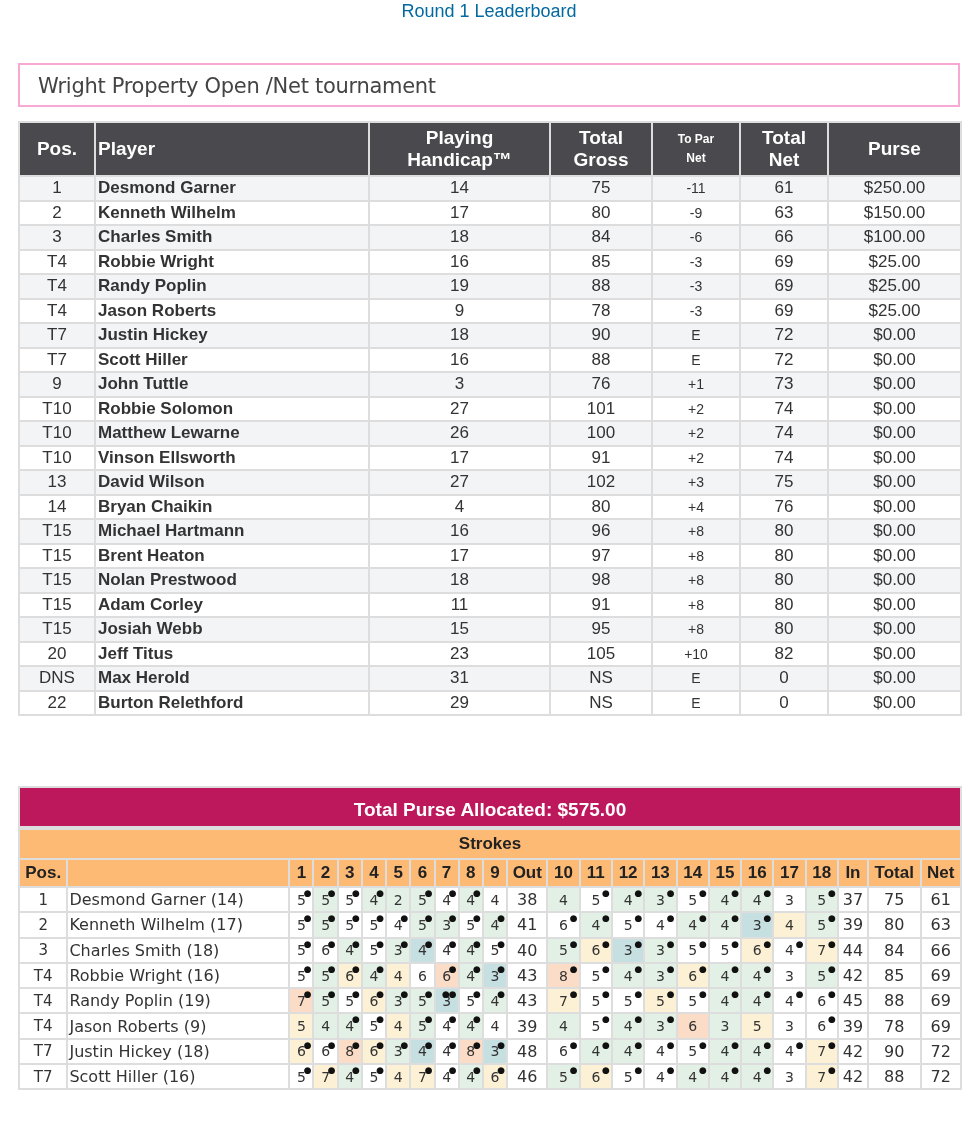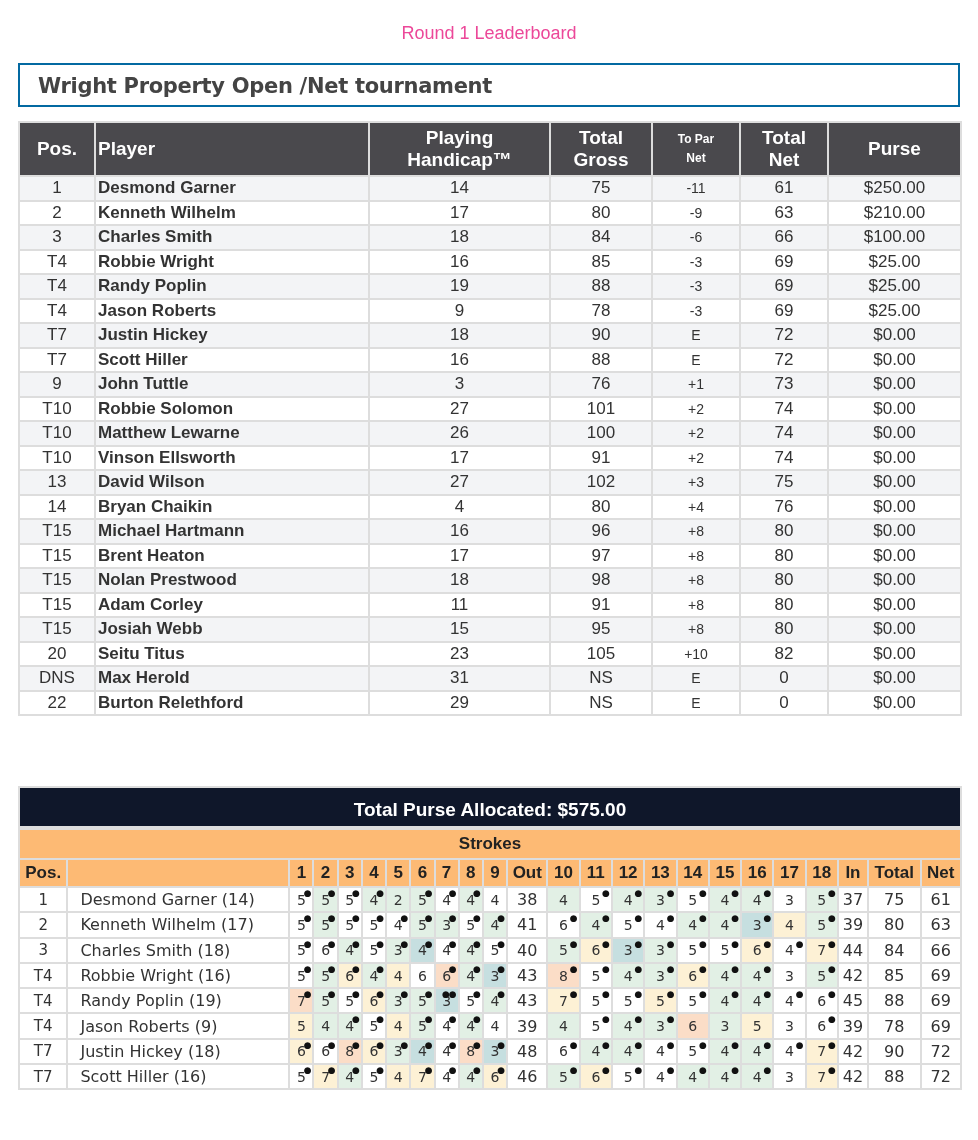--- a/index.html
+++ b/index.html
@@ -1,33 +1,33 @@
 <!DOCTYPE html>
 <html><head>
 <meta charset="utf-8">
 <style>
   body { margin:0; background:#fff; font-family:"Liberation Sans", sans-serif; color:#333; }
   .page { width:978px; height:1140px; position:relative; }
-  .title { text-align:center; font-size:18px; color:#ec4899; padding-top:23px; height:30px; }
-  .subtitle-box { position:absolute; left:18px; top:63px; width:942px; height:44px; border:2px solid #0369a1; box-sizing:border-box; font-size:21px; color:#444; padding-left:18px; line-height:42px; font-family:"DejaVu Sans", sans-serif; font-weight:bold; letter-spacing:-0.3px;}
+  .title { text-align:center; font-size:18px; color:#0369a1; padding-top:1px; height:30px; }
+  .subtitle-box { position:absolute; left:18px; top:63px; width:942px; height:44px; border:2px solid #f9a8d4; box-sizing:border-box; font-size:21px; color:#444; padding-left:18px; line-height:42px; font-family:"DejaVu Sans", sans-serif; font-weight:normal; letter-spacing:-0.3px;}
   table { border-collapse:collapse; }
   .lb { position:absolute; left:18px; top:121px; width:944px; font-family:"Liberation Sans", sans-serif; }
   .lb th { background:#4a494d; color:#fff; font-size:19px; font-weight:bold; border:2px solid #ddd; height:52px; padding:0; line-height:22px; }
   .lb th.small { font-size:12px; line-height:19px; }
   .lb td { border:2px solid #ddd; height:22.5px; padding:0; font-size:17px; color:#333; text-align:center; }
   .lb td.player { text-align:left; padding-left:2px; font-weight:bold; color:#333; }
   .lb tr:nth-child(odd) td { background:#f3f4f6; }
   .lb tr:nth-child(even) td { background:#fff; }
   .lb td.topar { font-size:14px; }
-  .purse-total { position:absolute; left:18px; top:786px; width:944px; height:42px; background:#0f172a; color:#fff; font-weight:bold; font-size:19px; text-align:center; line-height:44px; border:2px solid #ddd; box-sizing:border-box; }
+  .purse-total { position:absolute; left:18px; top:786px; width:944px; height:42px; background:#be185d; color:#fff; font-weight:bold; font-size:19px; text-align:center; line-height:44px; border:2px solid #ddd; box-sizing:border-box; }
   .st { position:absolute; left:18px; top:828px; width:944px; font-family:"DejaVu Sans", sans-serif; }
   .st th { background:#fdba74; color:#222; font-family:"Liberation Sans", sans-serif; font-weight:bold; font-size:17px; border:2px solid #ddd; height:26px; padding:0; }
   .st th.strokes-title { font-size:17px; height:28px; }
   .st td { border:2px solid #ddd; height:23.3px; padding:0; font-size:15px; color:#333; text-align:center; background:#fff; position:relative; }
-  .st td.pname { text-align:left; padding-left:12px; font-size:16px;margin-top:12px; }
+  .st td.pname { text-align:left; padding-left:1px; font-size:16px;margin-top:12px; }
   .st td.pos { font-size:15px; }
   .st td.sum { font-size:16px; }
   .st td.h { font-size:14px; width:22px; }
   .c-g { background:#e2f0e5 !important; }
   .c-b { background:#c6dfe0 !important; }
   .c-y { background:#fdf1d5 !important; }
   .c-o { background:#fbddc7 !important; }
   .dots { position:absolute; top:1px; right:2px; font-size:9px; line-height:9px; color:#111; letter-spacing:-1px; }
 </style>
 </head>
@@ -59,21 +59,21 @@
           <td>61</td>
           <td>$250.00</td>
         </tr>
         <tr>
           <td>2</td>
           <td class="player">Kenneth Wilhelm</td>
           <td>17</td>
           <td>80</td>
           <td class="topar">-9</td>
           <td>63</td>
-          <td>$210.00</td>
+          <td>$150.00</td>
         </tr>
         <tr>
           <td>3</td>
           <td class="player">Charles Smith</td>
           <td>18</td>
           <td>84</td>
           <td class="topar">-6</td>
           <td>66</td>
           <td>$100.00</td>
         </tr>
@@ -216,21 +216,21 @@
           <td>T15</td>
           <td class="player">Josiah Webb</td>
           <td>15</td>
           <td>95</td>
           <td class="topar">+8</td>
           <td>80</td>
           <td>$0.00</td>
         </tr>
         <tr>
           <td>20</td>
-          <td class="player">Seitu Titus</td>
+          <td class="player">Jeff Titus</td>
           <td>23</td>
           <td>105</td>
           <td class="topar">+10</td>
           <td>82</td>
           <td>$0.00</td>
         </tr>
         <tr>
           <td>DNS</td>
           <td class="player">Max Herold</td>
           <td>31</td>

